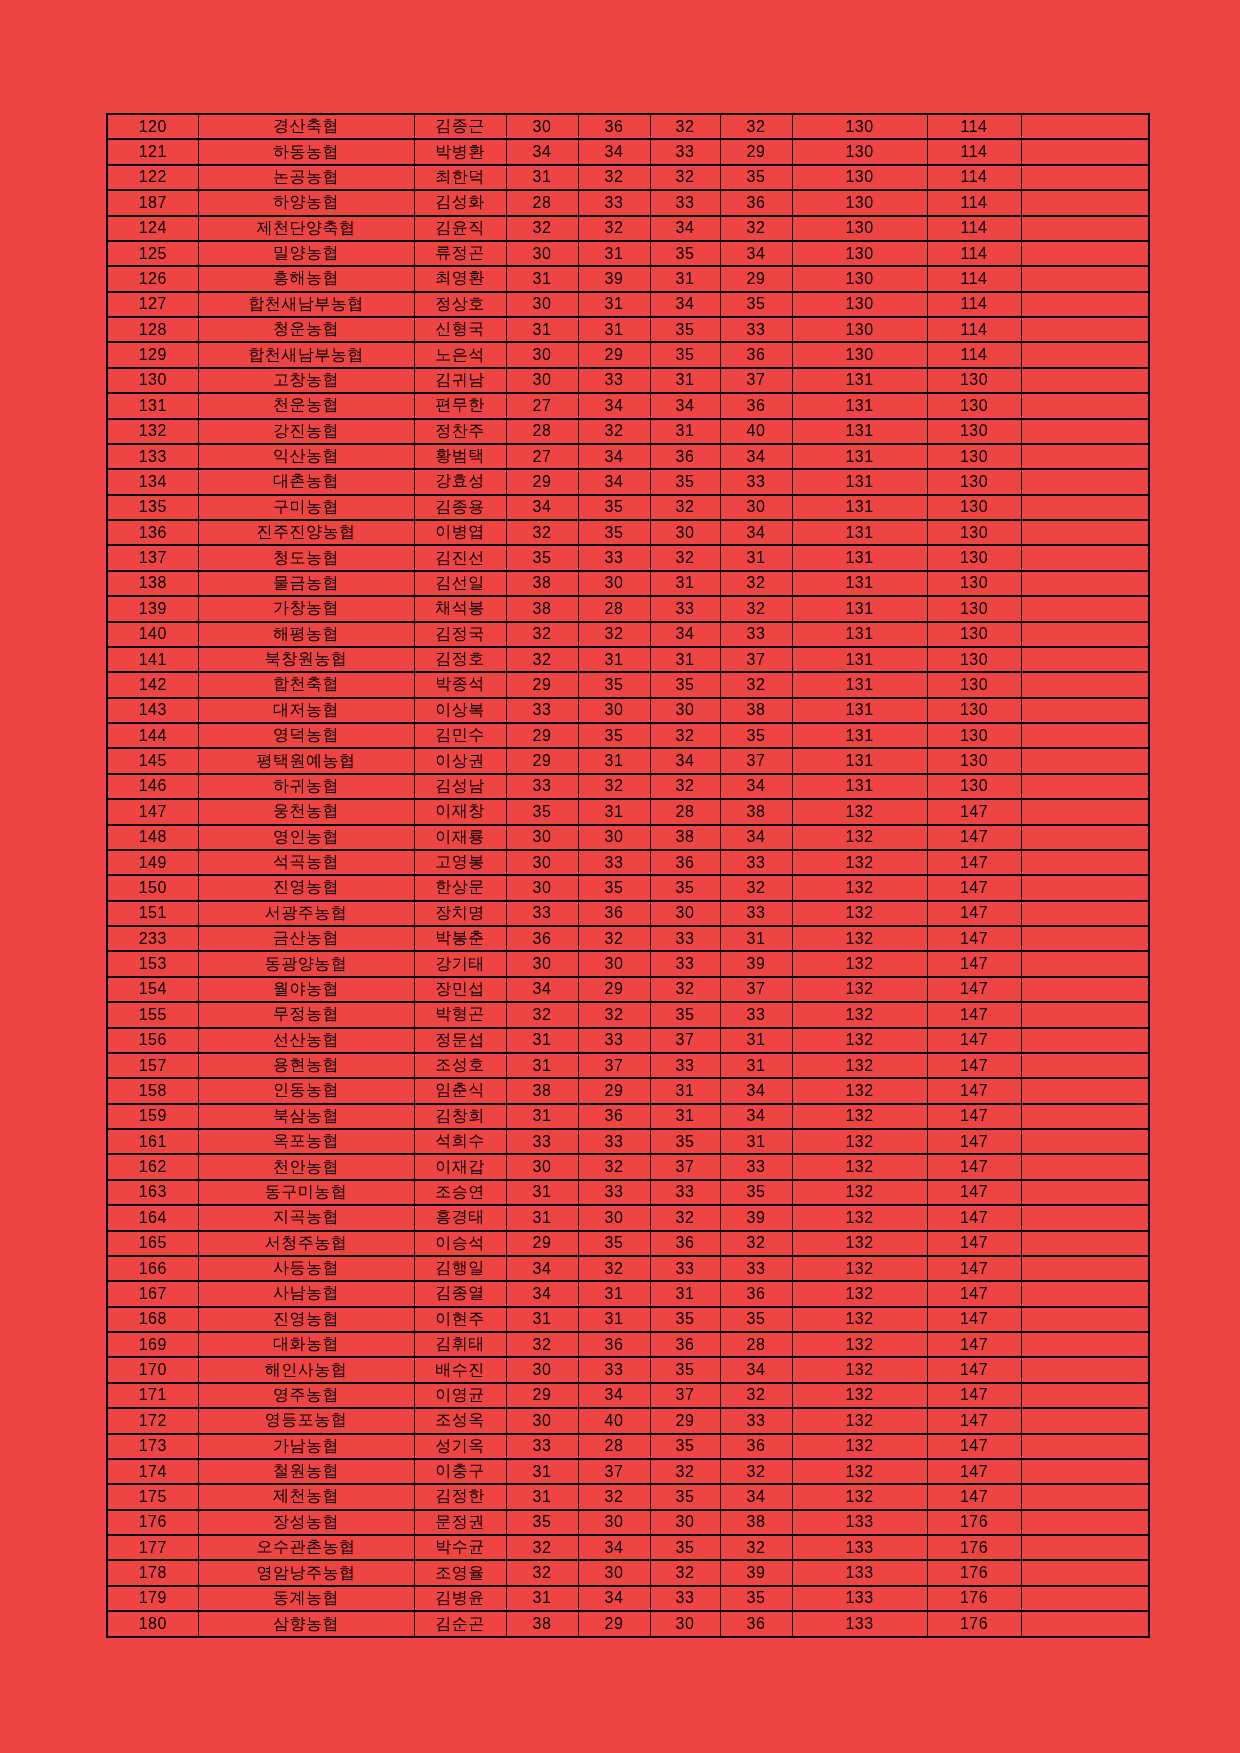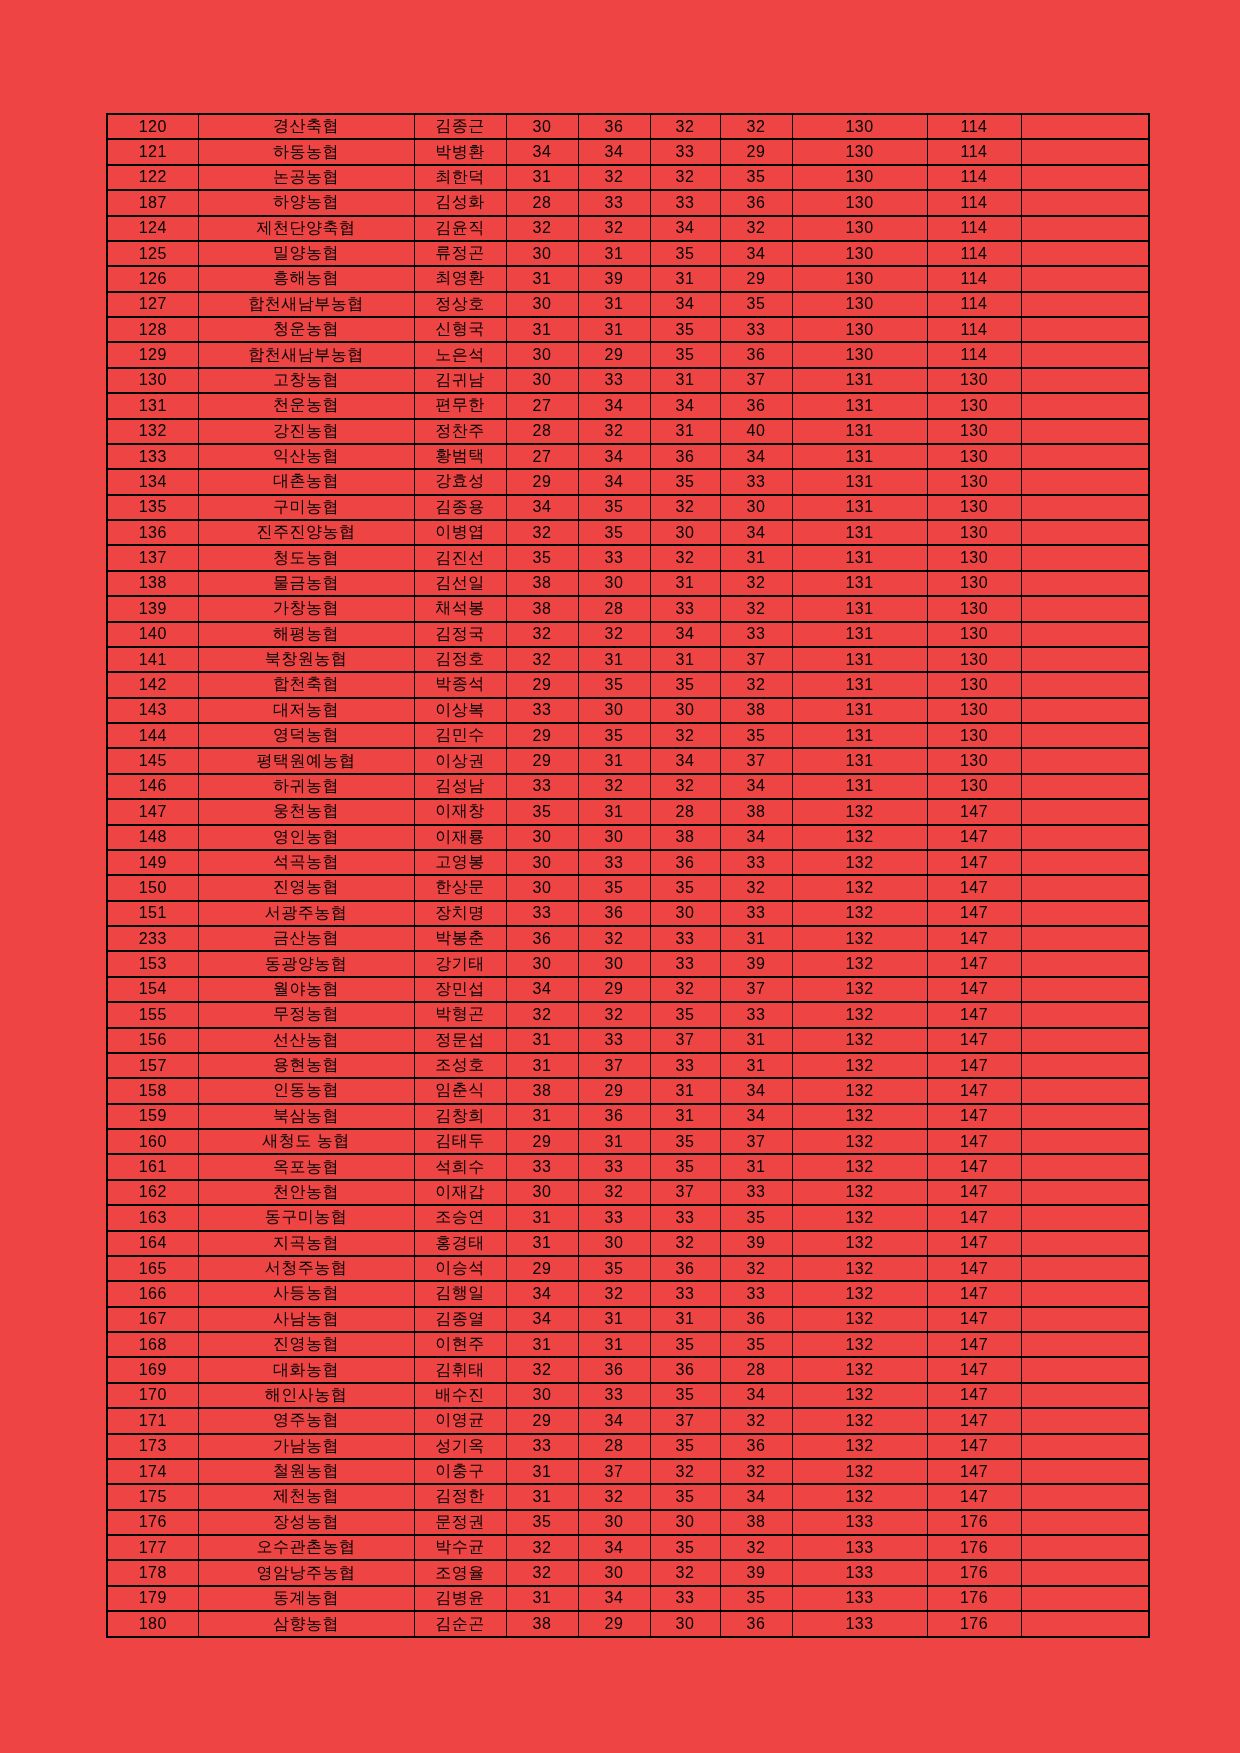--- a/index.html
+++ b/index.html
@@ -535,32 +535,20 @@
           <td>김창희</td>
           <td>31</td>
           <td>36</td>
           <td>31</td>
           <td>34</td>
           <td>132</td>
           <td>147</td>
           <td></td>
         </tr>
         <tr>
-          <td>160</td>
-          <td>새청도 농협</td>
-          <td>김태두</td>
-          <td>29</td>
-          <td>31</td>
-          <td>35</td>
-          <td>37</td>
-          <td>132</td>
-          <td>147</td>
-          <td></td>
-        </tr>
-        <tr>
           <td>161</td>
           <td>옥포농협</td>
           <td>석희수</td>
           <td>33</td>
           <td>33</td>
           <td>35</td>
           <td>31</td>
           <td>132</td>
           <td>147</td>
           <td></td>
@@ -674,20 +662,32 @@
           <td></td>
         </tr>
         <tr>
           <td>171</td>
           <td>영주농협</td>
           <td>이영균</td>
           <td>29</td>
           <td>34</td>
           <td>37</td>
           <td>32</td>
+          <td>132</td>
+          <td>147</td>
+          <td></td>
+        </tr>
+        <tr>
+          <td>172</td>
+          <td>영등포농협</td>
+          <td>조성옥</td>
+          <td>30</td>
+          <td>40</td>
+          <td>29</td>
+          <td>33</td>
           <td>132</td>
           <td>147</td>
           <td></td>
         </tr>
         <tr>
           <td>173</td>
           <td>가남농협</td>
           <td>성기옥</td>
           <td>33</td>
           <td>28</td>

